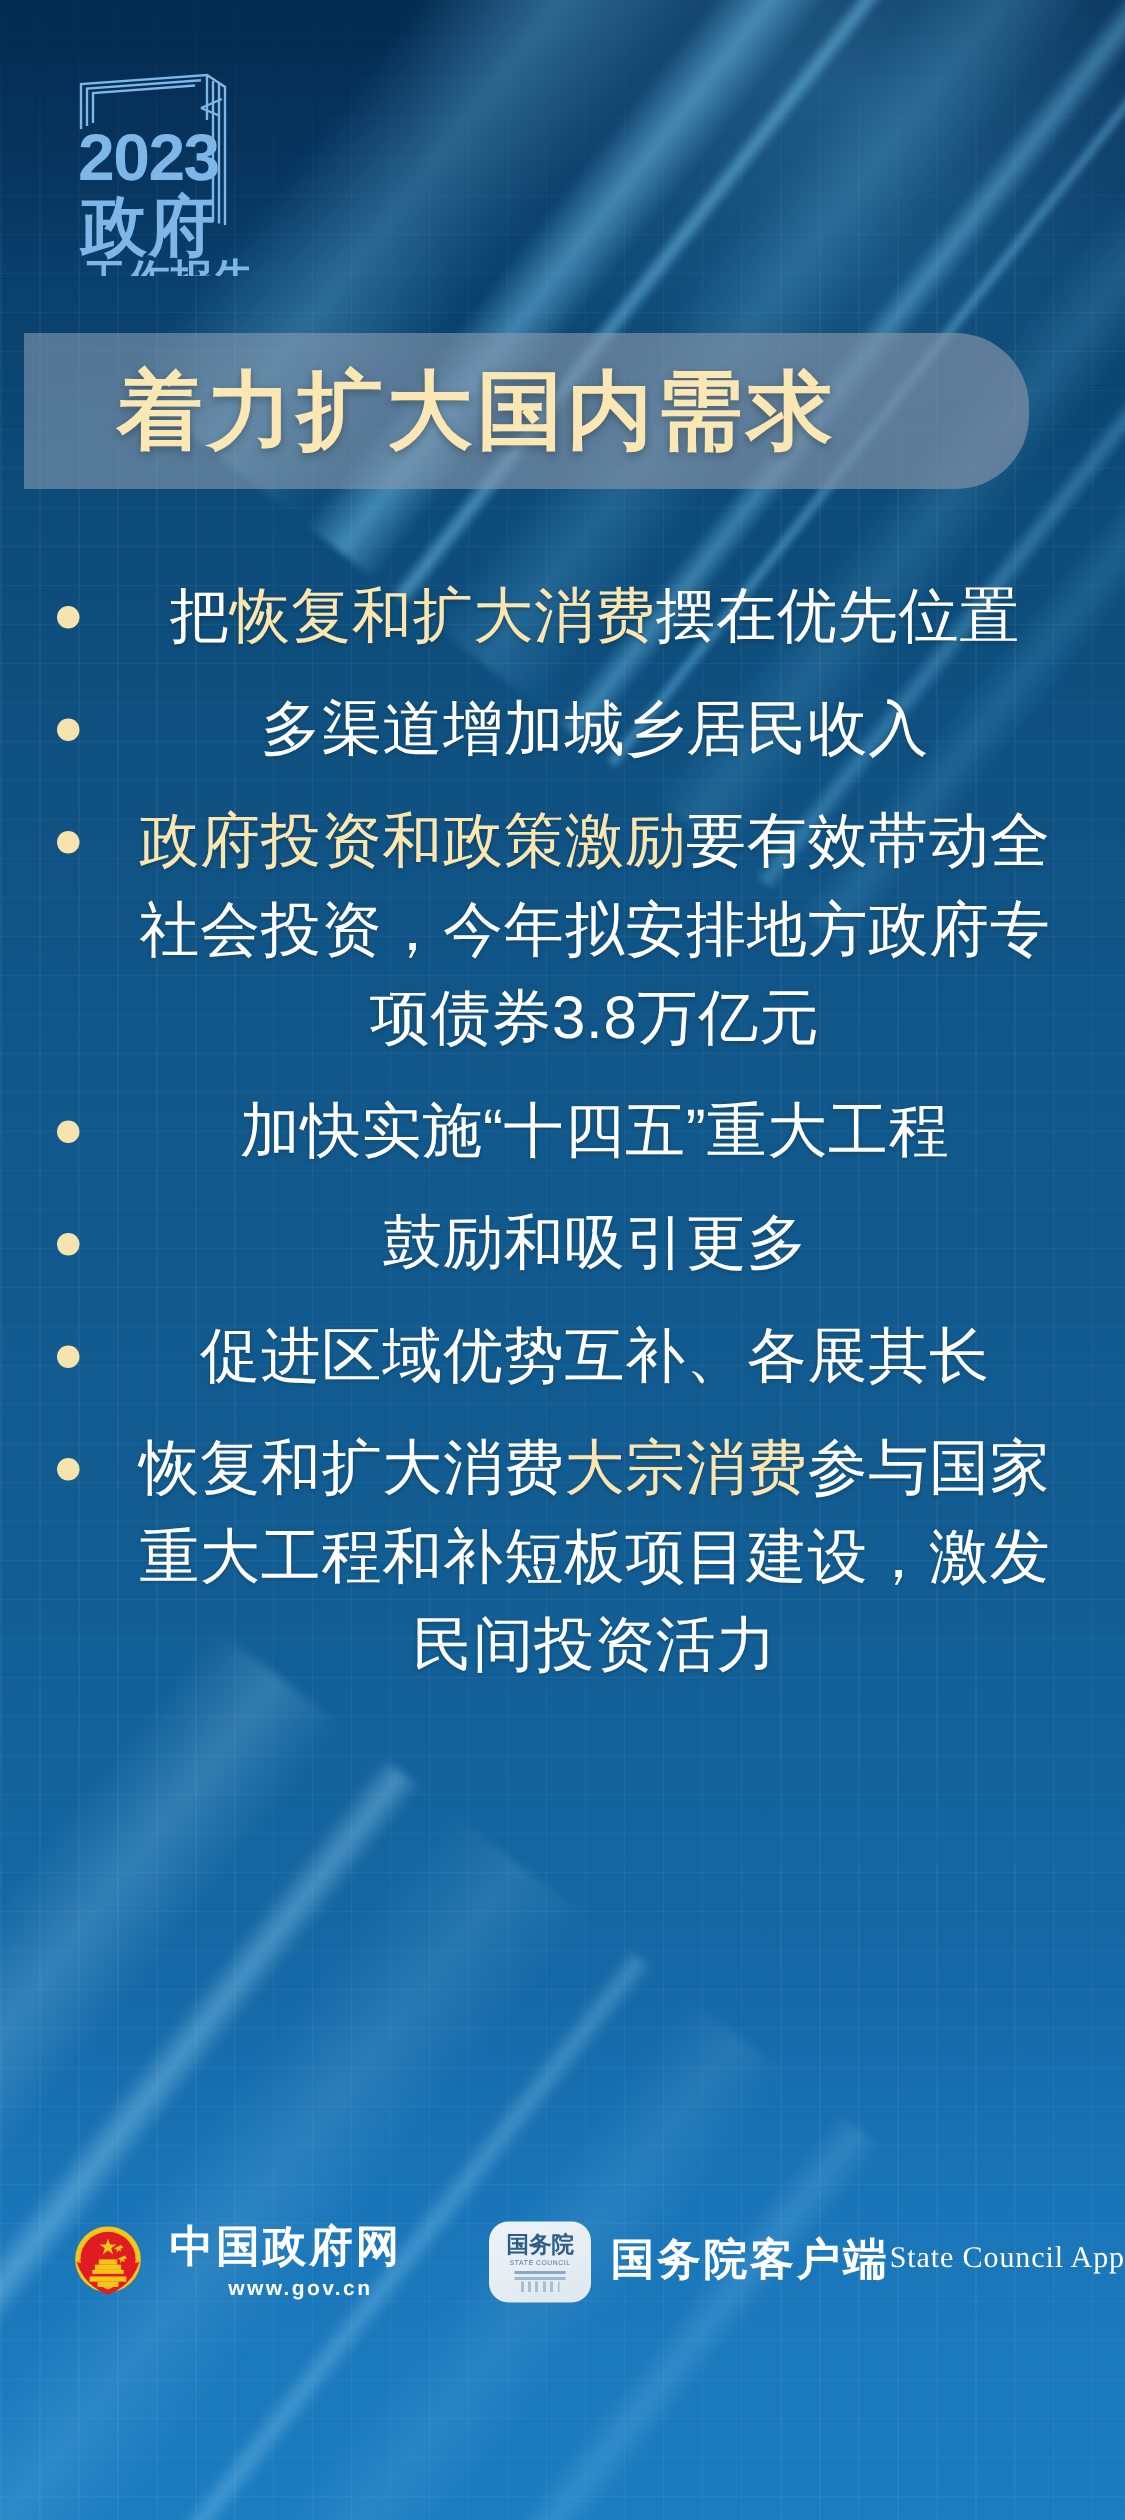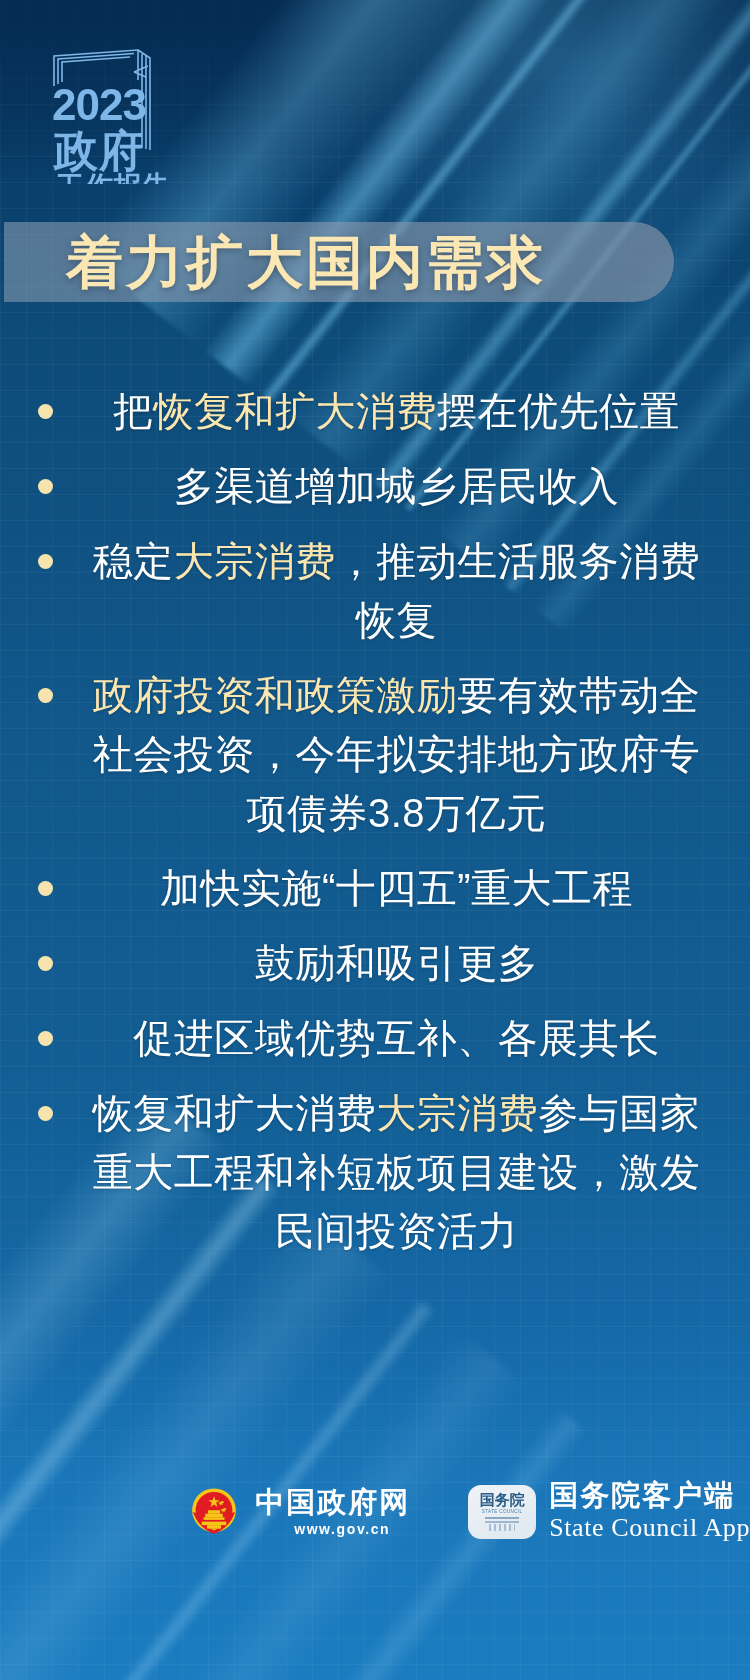--- a/index.html
+++ b/index.html
@@ -101,22 +101,22 @@
   .logo-block {
     position: absolute;
     left: 46px; top: 44px;
     width: 120px; height: 140px; text-align: center;
   }
   .logo-svg { display:block; }
 
   
   .title-banner {
     position: absolute;
-    left: 4px; top: 222px;
-    width: 670px; height: 80px;
+    left: 16px; top: 222px;
+    width: 670px; height: 104px;
     background: linear-gradient(90deg, rgba(150,166,184,0.52) 0%, rgba(136,152,172,0.62) 55%, rgba(128,144,164,0.70) 100%);
     border-top-right-radius: 49px;
     border-bottom-right-radius: 49px;
     display: flex;
     align-items: center;
   }
   .title-text {
     margin-left: 62px;
     font-size: 57px;
     font-weight: bold;
@@ -196,28 +196,28 @@
     background:
       linear-gradient(to bottom, #8aa9c4 0 2px, transparent 2px),
       linear-gradient(to bottom, transparent 0 4px, #9db8cf 4px 6px, transparent 6px);
     position: relative;
   }
   .app-icon-gate::after {
     content: ""; position: absolute; left: 4px; right: 4px; bottom: 0; height: 7px;
     background: repeating-linear-gradient(to right, #a6bed3 0 2px, transparent 2px 5px);
   }
 
-  .sc-text { display: flex; flex-direction: column; justify-content: center; }
+  .sc-text { display: flex; flex-direction: row; justify-content: center; }
   .sc-cn {
     font-size: 29px; font-weight: bold; color: #ffffff;
     letter-spacing: 2px; line-height: 1.08;
   }
   .sc-en {
     font-family: "Liberation Serif", "DejaVu Serif", serif;
-    font-size: 26px; color: #ffffff; letter-spacing: .6px; margin-top: 2px;
+    font-size: 20px; color: #ffffff; letter-spacing: .6px; margin-top: 2px;
   }
 </style>
 </head>
 <body>
 
 <div class="poster">
 
   <div class="grid-overlay"></div>
   <div class="grid-fade-top"></div>
   <div class="glow-top"></div>
@@ -266,24 +266,20 @@
   </div>
 
   <div class="list">
       <div class="list-item">
         <span class="bullet"></span>
         <div class="item-text"><span>把</span><span class="hl">恢复和扩大消费</span><span>摆在优先位置</span></div>
       </div>
       <div class="list-item">
         <span class="bullet"></span>
         <div class="item-text"><span>多渠道增加城乡居民收入</span></div>
-      </div>
-      <div class="list-item">
-        <span class="bullet"></span>
-        <div class="item-text"><span>稳定</span><span class="hl">大宗消费</span><span>，推动生活服务消费恢复</span></div>
       </div>
       <div class="list-item">
         <span class="bullet"></span>
         <div class="item-text"><span class="hl">政府投资和政策激励</span><span>要有效带动全社会投资，今年拟安排地方政府专项债券3.8万亿元</span></div>
       </div>
       <div class="list-item">
         <span class="bullet"></span>
         <div class="item-text"><span>加快实施“十四五”重大工程</span></div>
       </div>
       <div class="list-item">

